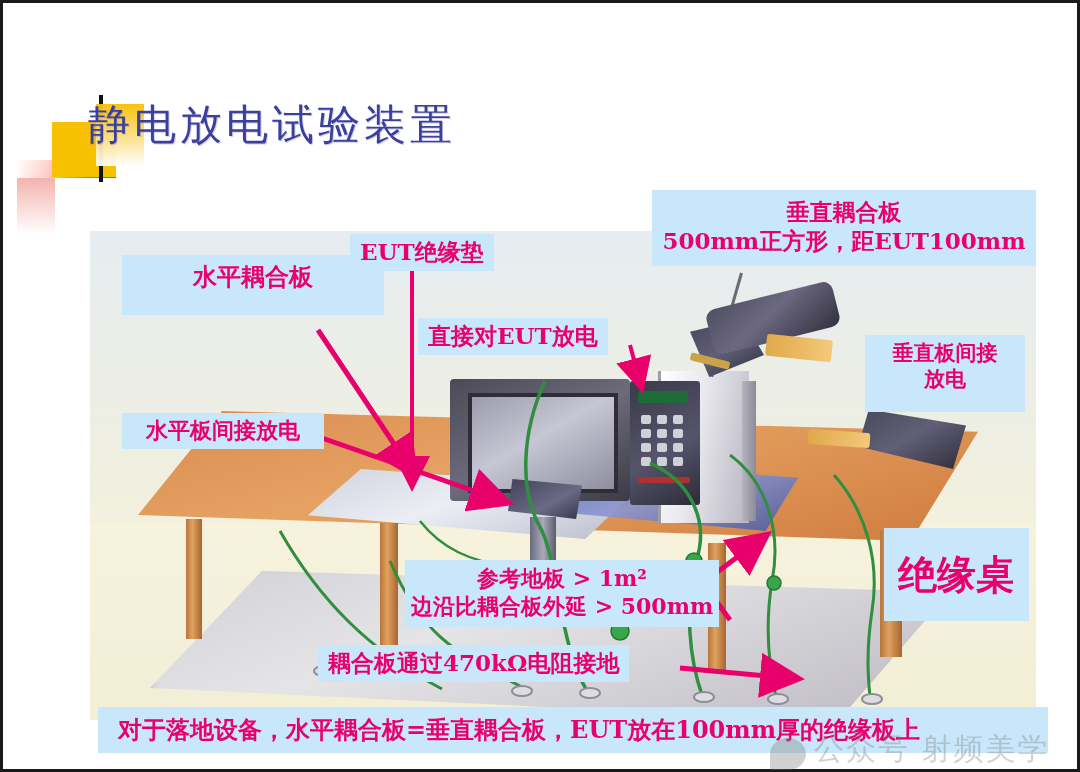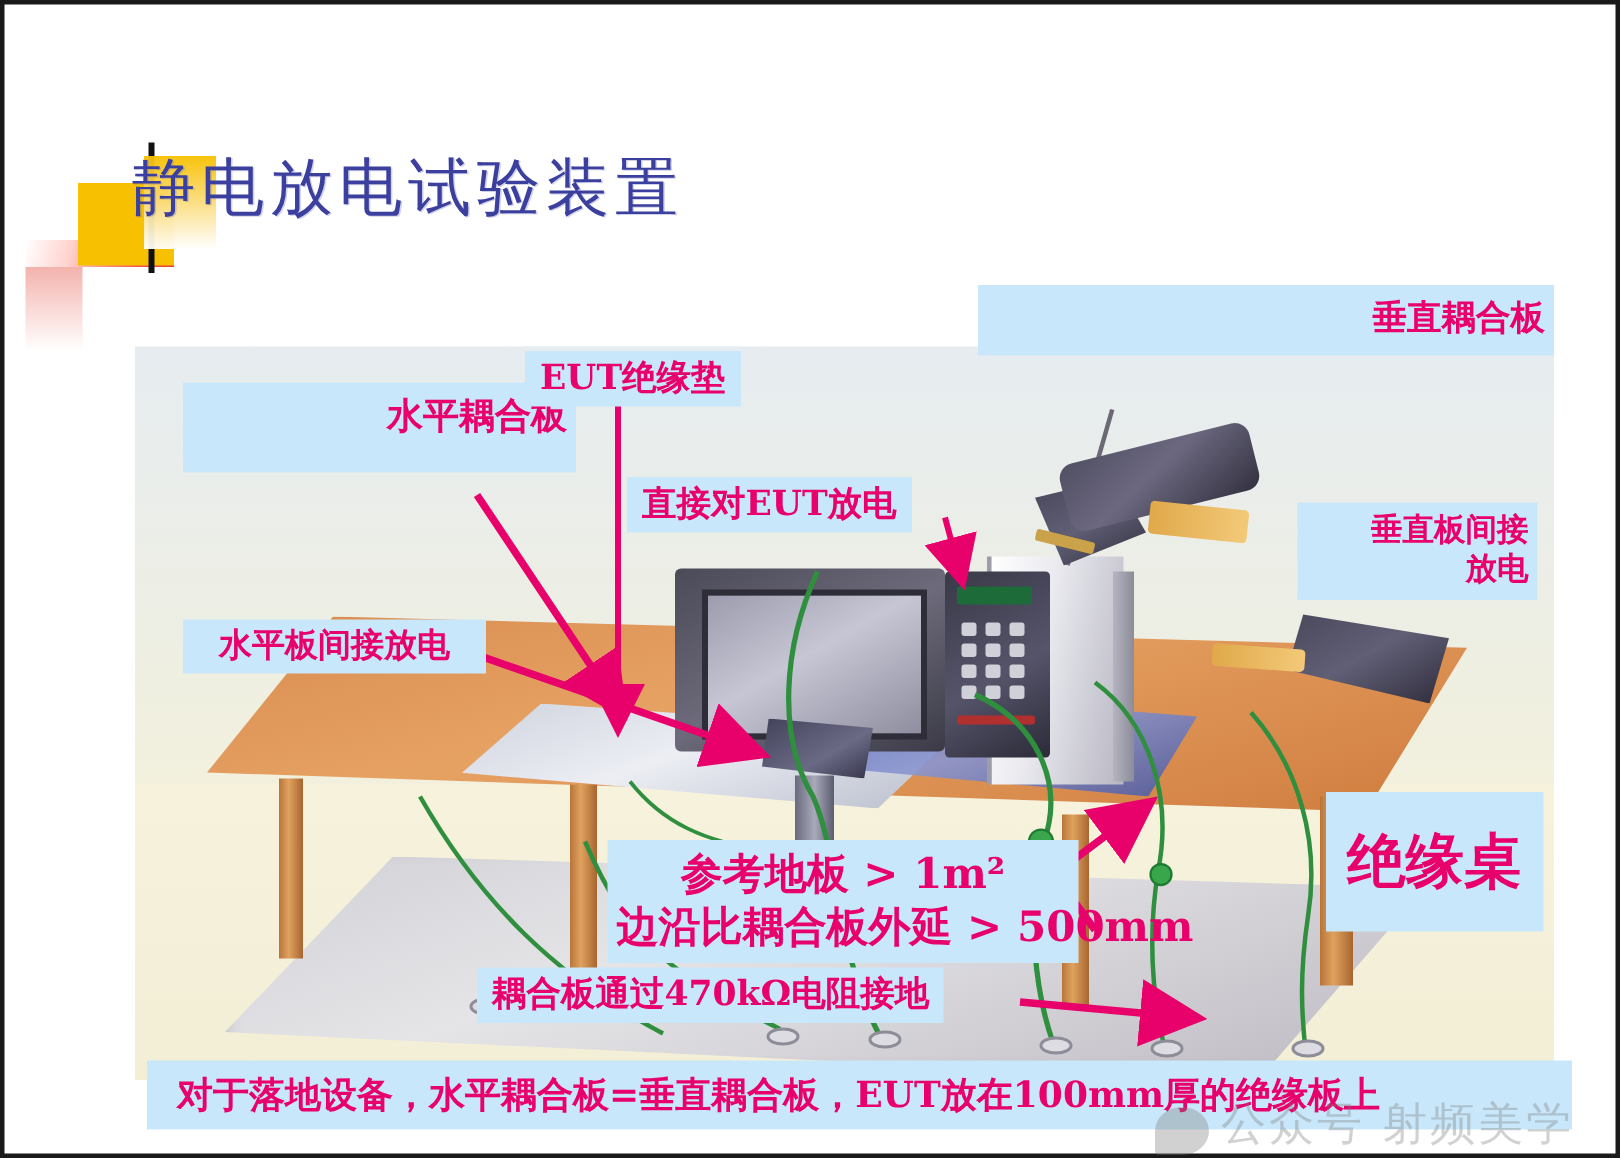--- a/index.html
+++ b/index.html
@@ -168,33 +168,33 @@
      clip-path:polygon(10% 10%,100% 34%,88% 100%,0% 66%);}
   #gun2-nozzle{left:718px;top:200px;width:62px;height:15px;transform:rotate(4deg);}
   
   #antenna{
     position:absolute;left:650px;top:42px;width:3px;height:108px;
     background:#6b6a74;transform:rotate(16deg);transform-origin:top center;
   }
   
   .label{
     position:absolute;background:#c9e7fa;color:#e8006b;
-    font-weight:bold;text-align:right;line-height:1.25;
+    font-weight:bold;text-align:center;line-height:1.25;
     font-family:"DejaVu Serif","Liberation Serif",serif;
     padding:3px 8px;white-space:nowrap;
   }
   #lbl-vcp{left:652px;top:190px;width:372px;font-size:23px;padding:8px 6px 10px;}
   #lbl-vcp .ln2{font-size:23px;}
   #lbl-hcp{left:122px;top:255px;width:250px;font-size:24px;padding:7px 6px 23px;}
   #lbl-eut-mat{left:350px;top:234px;font-size:23px;padding:4px 10px;}
   #lbl-direct{left:418px;top:318px;font-size:23px;padding:4px 10px;}
   #lbl-hcp-indirect{left:122px;top:413px;font-size:22px;padding:4px 24px;}
-  #lbl-vcp-indirect{left:865px;top:335px;width:148px;font-size:21px;padding:5px 6px 7px;}
+  #lbl-vcp-indirect{left:865px;top:335px;width:148px;font-size:21px;padding:5px 6px 19px;}
   #lbl-table{left:884px;top:528px;font-size:39px;padding:22px 14px;}
-  #lbl-ground{left:405px;top:560px;width:302px;font-size:28px;padding:5px 6px 7px;text-align:center;}
+  #lbl-ground{left:405px;top:560px;width:302px;font-size:22px;padding:5px 6px 7px;text-align:center;}
   #lbl-res{left:318px;top:645px;font-size:23px;padding:4px 10px;}
   #lbl-bottom{
     left:98px;top:707px;width:938px;font-size:24px;padding:8px 6px;
     text-align:left;text-indent:14px;
   }
   
   #arrows{position:absolute;left:0;top:0;width:1080px;height:772px;pointer-events:none;}
   
   #watermark{
     position:absolute;left:770px;top:704px;width:300px;height:66px;
@@ -312,20 +312,21 @@
     <line x1="322" y1="438" x2="500" y2="500" stroke="#e8006b" stroke-width="5" marker-end="url(#ah)"></line>
 
     <line x1="730" y1="620" x2="690" y2="565" stroke="#e8006b" stroke-width="5"></line>
 
     <line x1="680" y1="668" x2="790" y2="678" stroke="#e8006b" stroke-width="5" marker-end="url(#ah)"></line>
     <line x1="700" y1="585" x2="760" y2="540" stroke="#e8006b" stroke-width="5" marker-end="url(#ah)"></line>
   </svg>
 
   <div class="label" id="lbl-vcp">
     <div>垂直耦合板</div>
+    <div class="ln2">500mm正方形，距EUT100mm</div>
   </div>
 
   <div class="label" id="lbl-hcp">
     <div>水平耦合板</div>
   </div>
 
   <div class="label" id="lbl-direct">直接对EUT放电</div>
 
   <div class="label" id="lbl-eut-mat">EUT绝缘垫</div>
 

